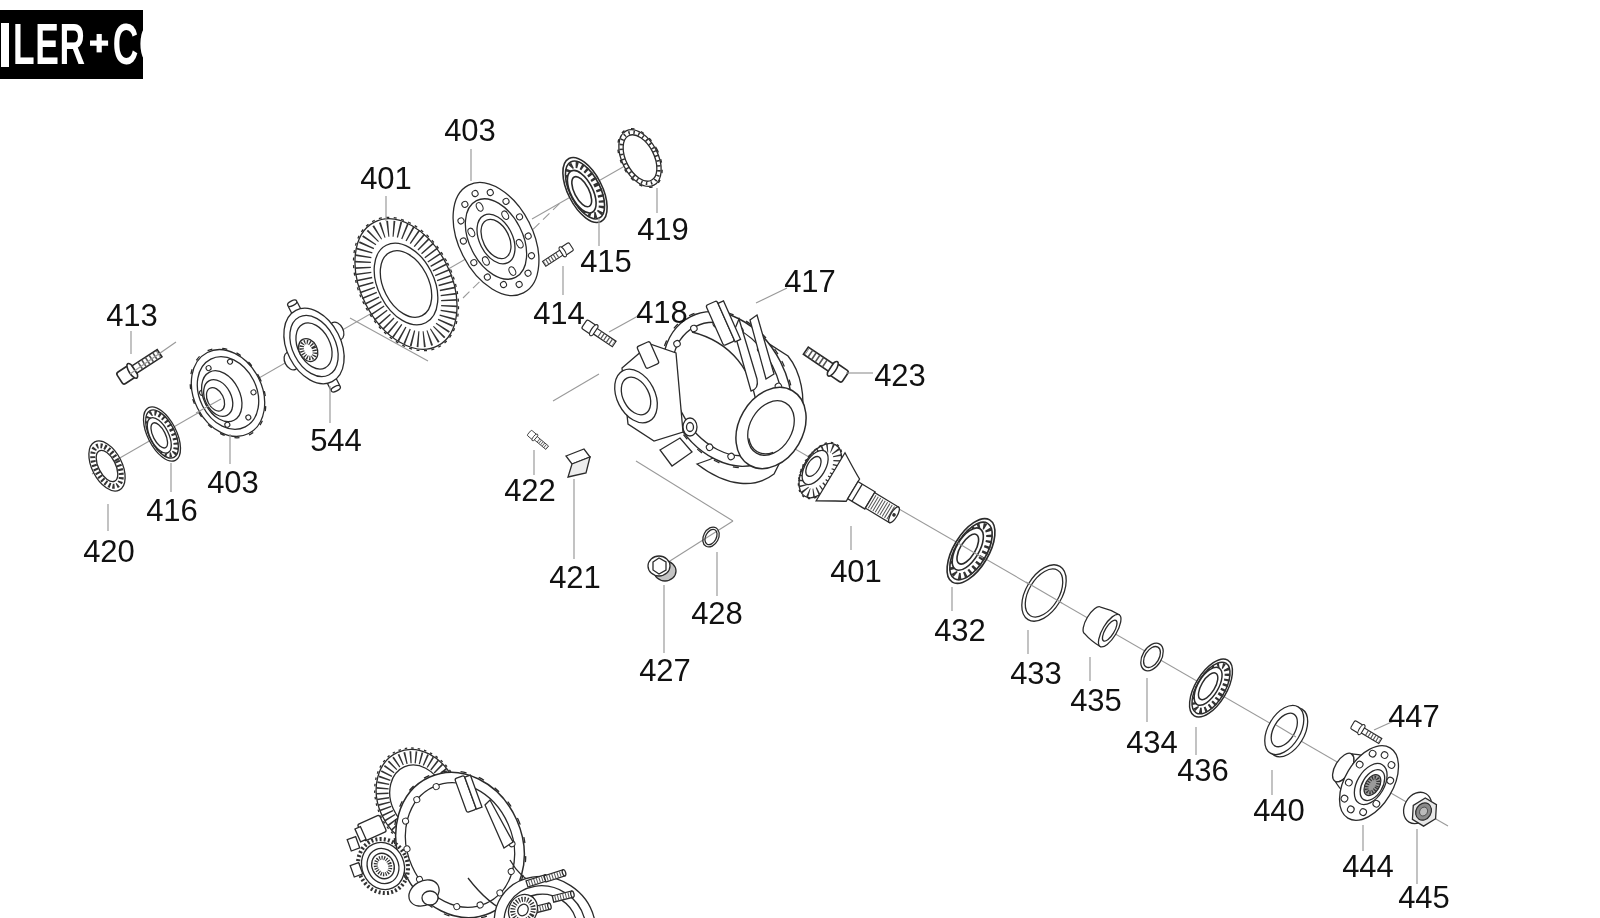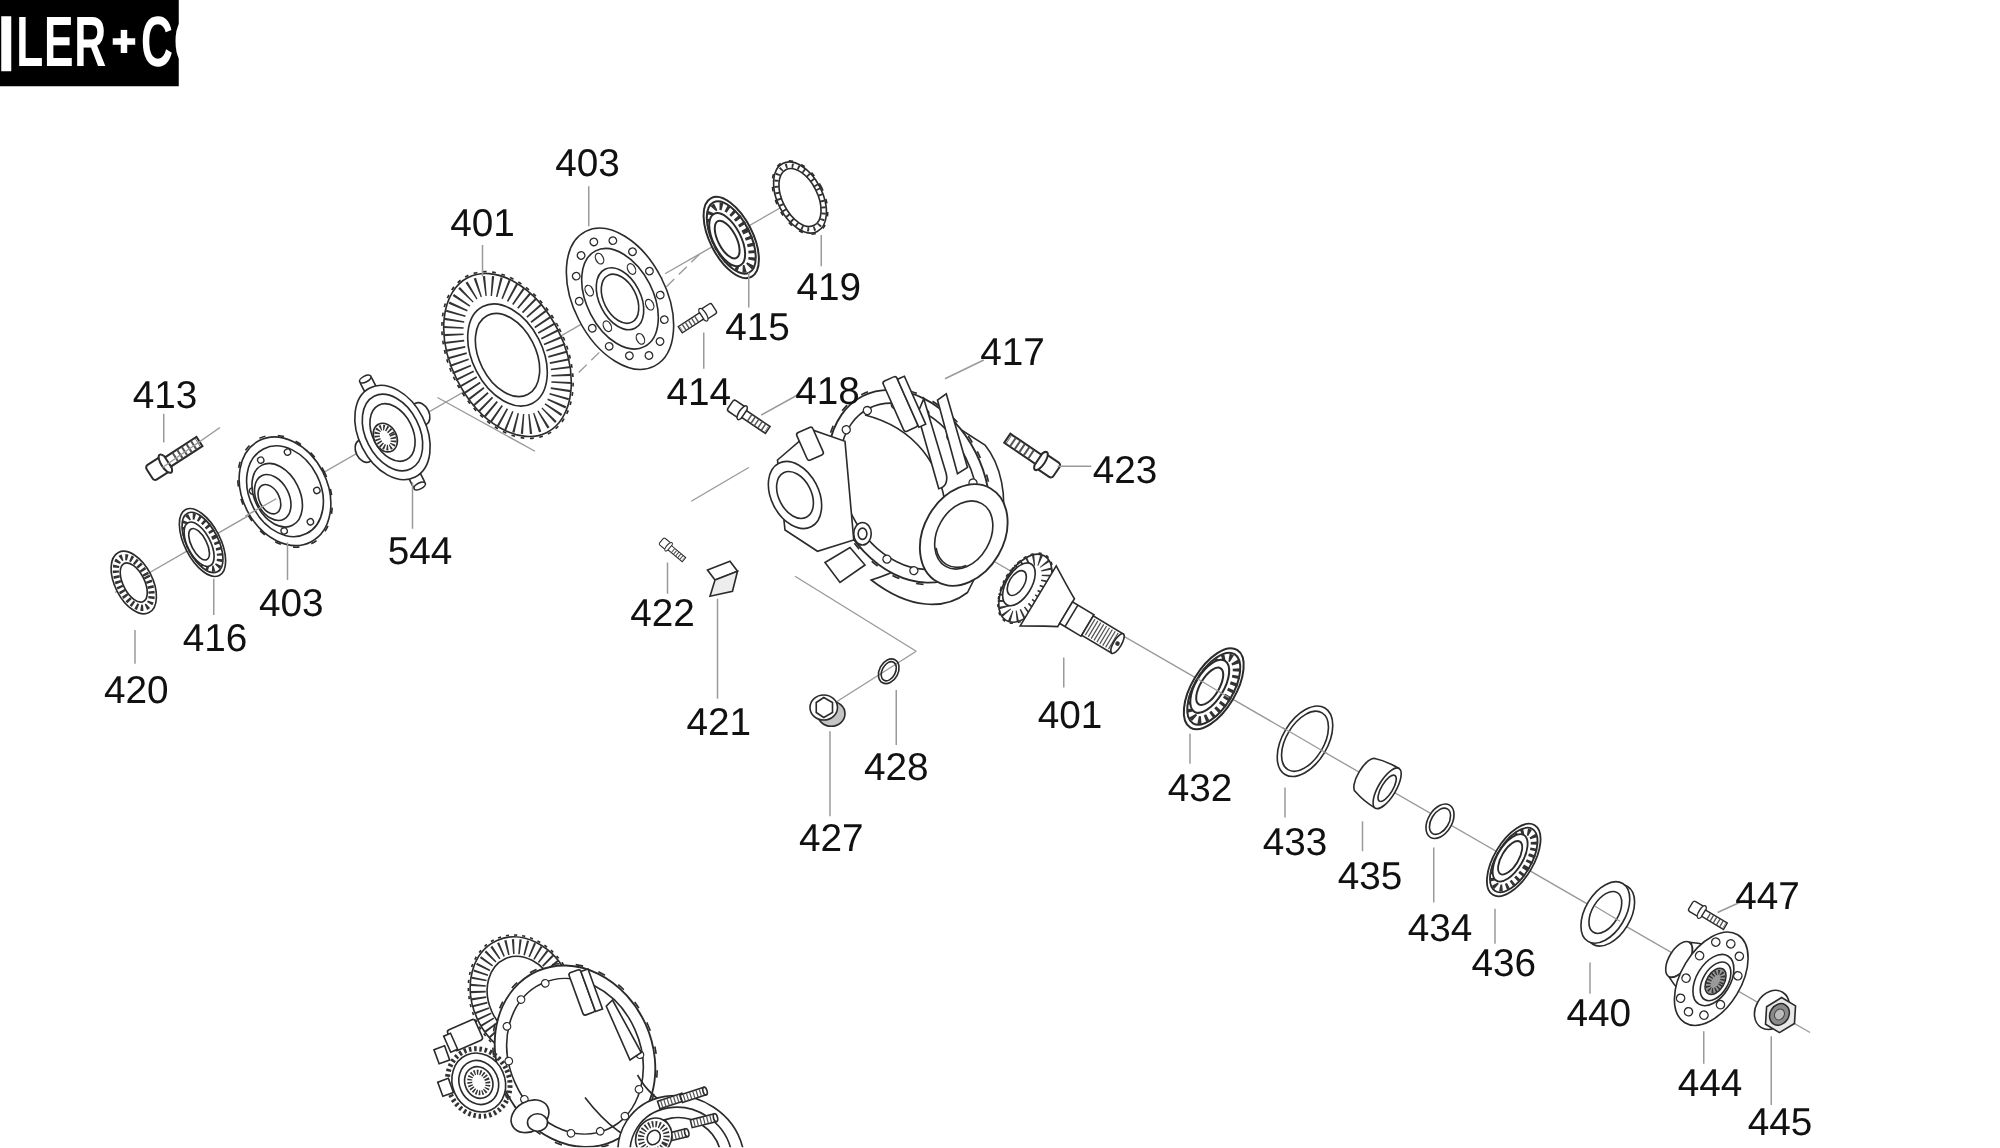--- a/index.html
+++ b/index.html
@@ -1,20 +1,20 @@
 <!DOCTYPE html>
 <html><head>
 <meta charset="utf-8">
 <style>
   html,body { margin:0; padding:0; background:#fff; width:1600px; height:918px; overflow:hidden; }
   #stage { position:relative; width:1600px; height:918px; background:#fff;
            font-family:"Liberation Sans", sans-serif; }
 
   
-  .logo { position:absolute; left:0; top:0; width:143px; height:69px; background:#000; }
+  .logo { position:absolute; left:0; top:10px; width:143px; height:69px; background:#000; }
   .logo-bar { position:absolute; left:1px; top:13px; width:8px; height:44px; background:#fff; }
   .logo-text { position:absolute; left:13px; top:50%;
                transform:translateY(-52%) scaleX(0.62); transform-origin:left center;
                display:flex; align-items:center; gap:7px;
                color:#fff; font-size:57px; font-weight:bold; letter-spacing:1px; white-space:nowrap; }
   .cross { display:inline-block; width:30px; height:19px; background:#fff;
            clip-path:polygon(36% 0,64% 0,64% 36%,100% 36%,100% 64%,64% 64%,64% 100%,36% 100%,36% 64%,0 64%,0 36%,36% 36%); }
 
   
   svg { position:absolute; left:0; top:0; }

